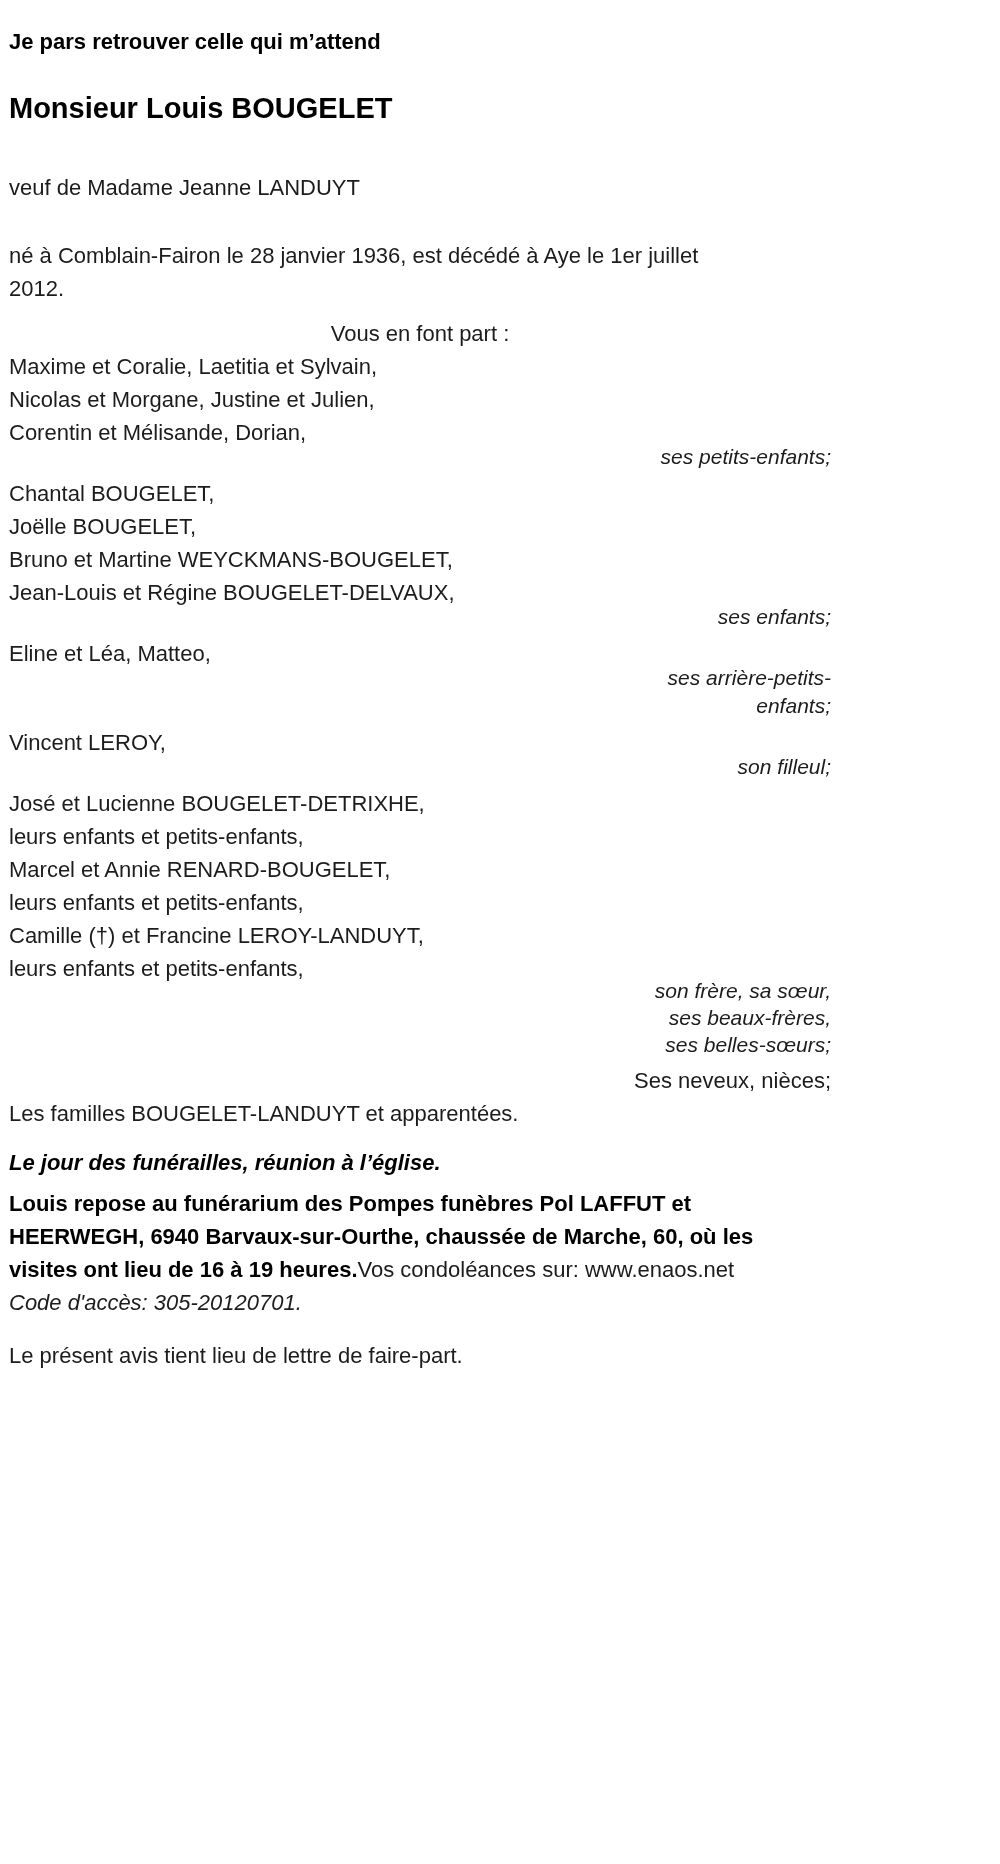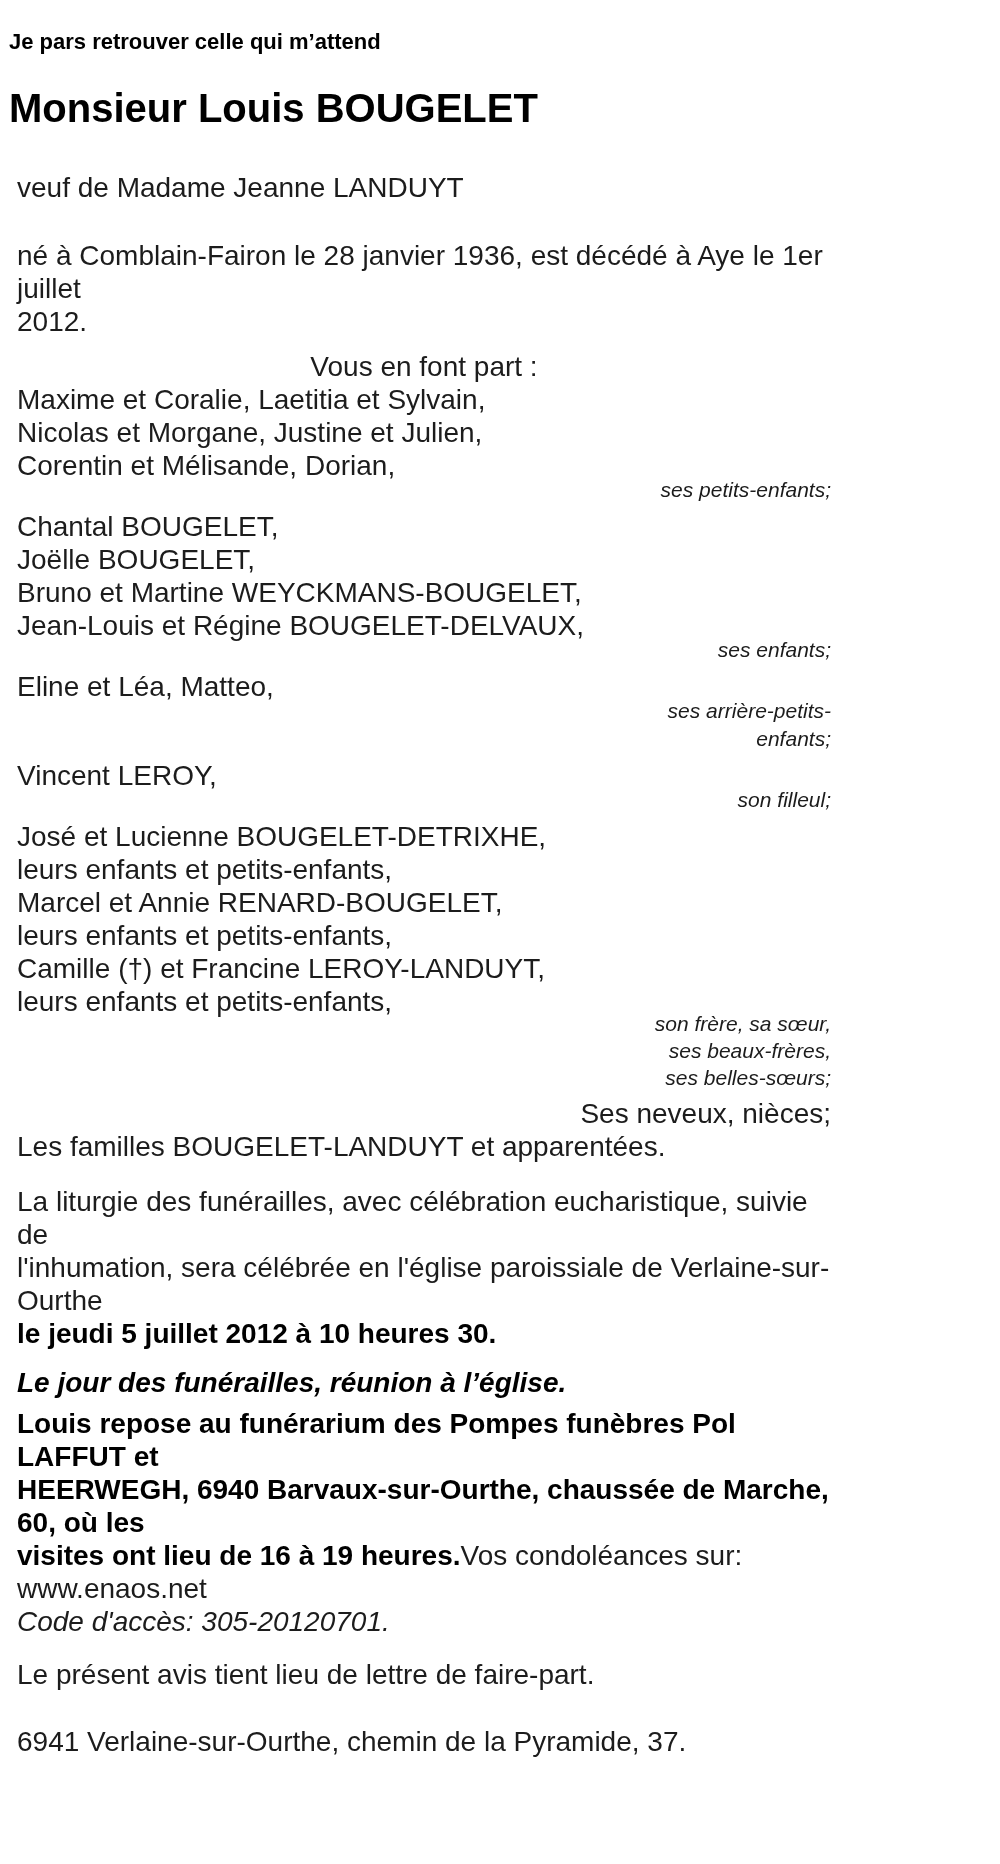--- a/index.html
+++ b/index.html
@@ -19,30 +19,29 @@
   }
   p { margin: 0; }
   .epigraph p {
     font-size: 22px;
     font-weight: 700;
     color: #000000;
     line-height: 26px;
     margin: 0 0 14px 0;
   }
   .deceased-name {
-    font-size: 40px;
+    font-size: 29px;
     font-weight: 700;
     color: #000000;
     line-height: 38px;
     margin: 34px 0 0 0;
   }
   .line, .par {
-    font-size: 28px;
+    font-size: 22px;
     line-height: 33px;
-    margin-left: 8px;
   }
   .spouse { margin-top: 44px; }
   .life { margin-top: 35px; }
   .intro { margin-top: 12px; text-align: center; }
   .relation {
     font-size: 21px;
     font-style: italic;
     text-align: right;
     line-height: 28px;
     margin: -6px 0 6px 0;
@@ -123,33 +122,27 @@
     <p class="relation tight">
       <span>son frère, sa sœur,</span><br>
       <span>ses beaux-frères,</span><br>
       <span>ses belles-sœurs;</span>
     </p>
   </section>
 
   <p class="line closing-first">Ses neveux, nièces;</p>
   <p class="line">Les familles BOUGELET-LANDUYT et apparentées.</p>
 
-  <p class="par par-liturgy">
-    <span>La liturgie des funérailles, avec célébration eucharistique, suivie de</span><br>
-    <span>l'inhumation, sera célébrée en l'église paroissiale de Verlaine-sur-Ourthe</span><br>
-    <strong>le jeudi 5 juillet 2012 à 10 heures 30.</strong>
-  </p>
 
   <p class="par meeting">Le jour des funérailles, réunion à l’église.</p>
 
   <p class="par par-repose">
     <strong>Louis repose au funérarium des Pompes funèbres Pol LAFFUT et</strong><br>
     <strong>HEERWEGH, 6940 Barvaux-sur-Ourthe, chaussée de Marche, 60, où les</strong><br>
     <strong>visites ont lieu de 16 à 19 heures.</strong><span>Vos condoléances sur: www.enaos.net</span>
   </p>
 
   <p class="line code">Code d'accès: 305-20120701.</p>
 
   <p class="line notice">Le présent avis tient lieu de lettre de faire-part.</p>
 
-  <p class="line address">6941 Verlaine-sur-Ourthe, chemin de la Pyramide, 37.</p>
 
 </div>
 
 </body></html>

